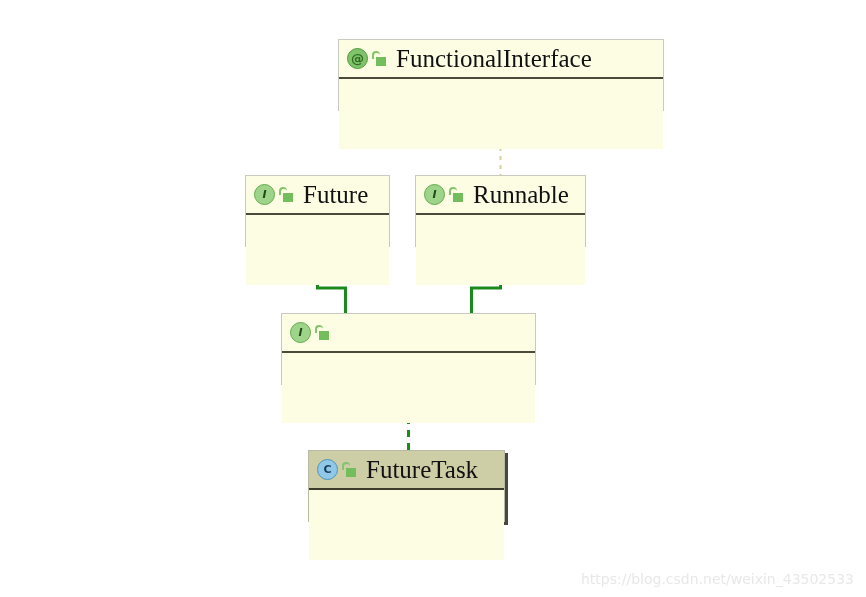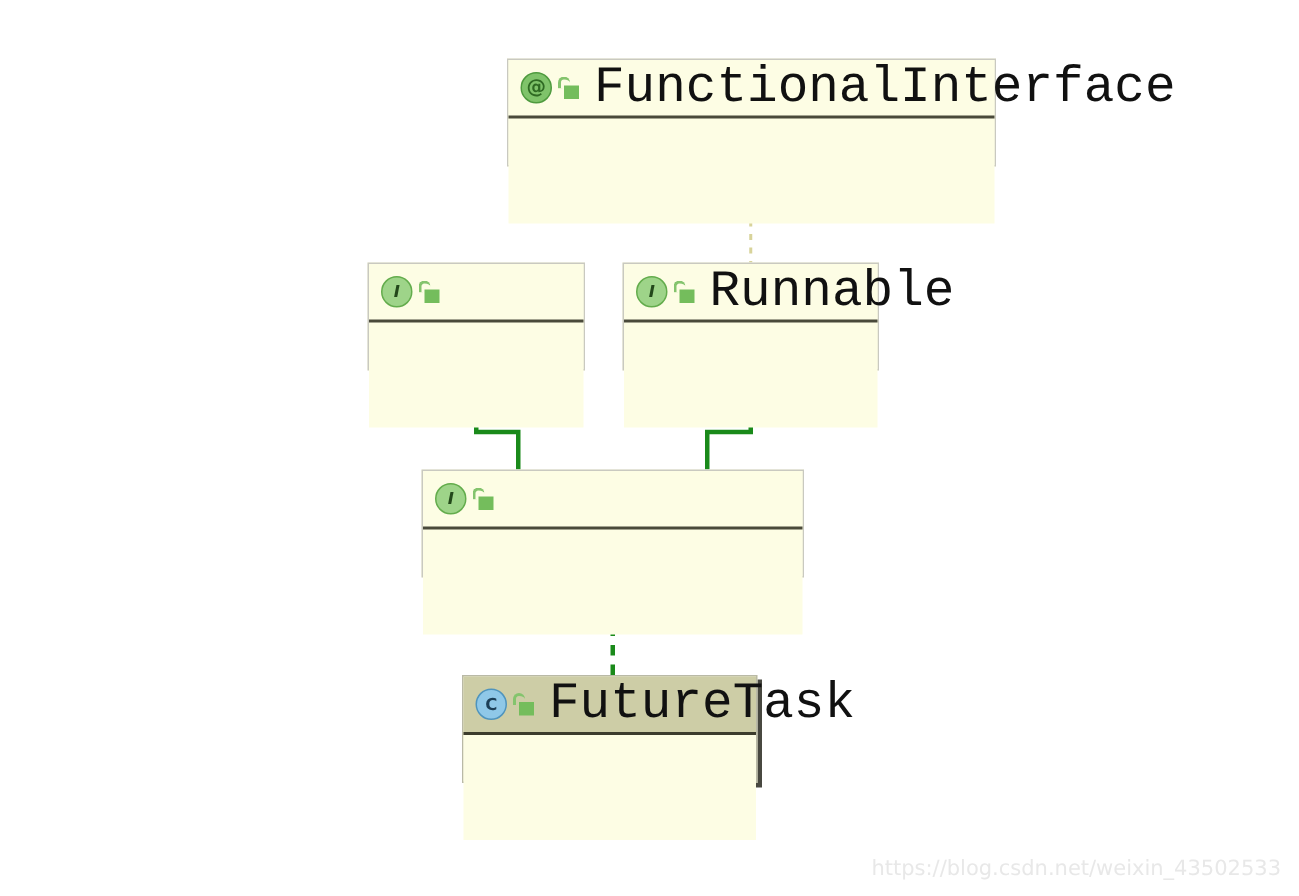--- a/index.html
+++ b/index.html
@@ -43,22 +43,22 @@
   .uml-box.selected .uml-header {
     background: #cdcda6;
     border-bottom: 2px solid #3c3c2c;
   }
   .uml-body {
     box-sizing: border-box;
     height: 100%;
     background: #fdfde4;
   }
   .uml-title {
-    font-family: Liberation Mono, monospace;
-    font-size: 34px;
+    font-family: Liberation Serif, serif;
+    font-size: 25px;
     color: #111111;
     letter-spacing: 0px;
     margin-left: 10px;
   }
 
   
   .icon-badge {
     flex: 0 0 auto;
     width: 19px;
     height: 19px;
@@ -183,20 +183,21 @@
     <div class="uml-body"></div>
   </div>
 
   <div class="uml-box" style="left:245px; top:175px; width:145px; height:72px;">
     <div class="uml-header">
       <span class="icon-badge kind-interface">I</span>
       <span class="icon-lock">
         <span class="shackle"></span>
           <span class="body"></span>
       </span>
+      <span class="uml-title">Future</span>
     </div>
     <div class="uml-body"></div>
   </div>
 
   <div class="uml-box" style="left:415px; top:175px; width:171px; height:72px;">
     <div class="uml-header">
       <span class="icon-badge kind-interface">I</span>
       <span class="icon-lock">
         <span class="shackle"></span>
           <span class="body"></span>

